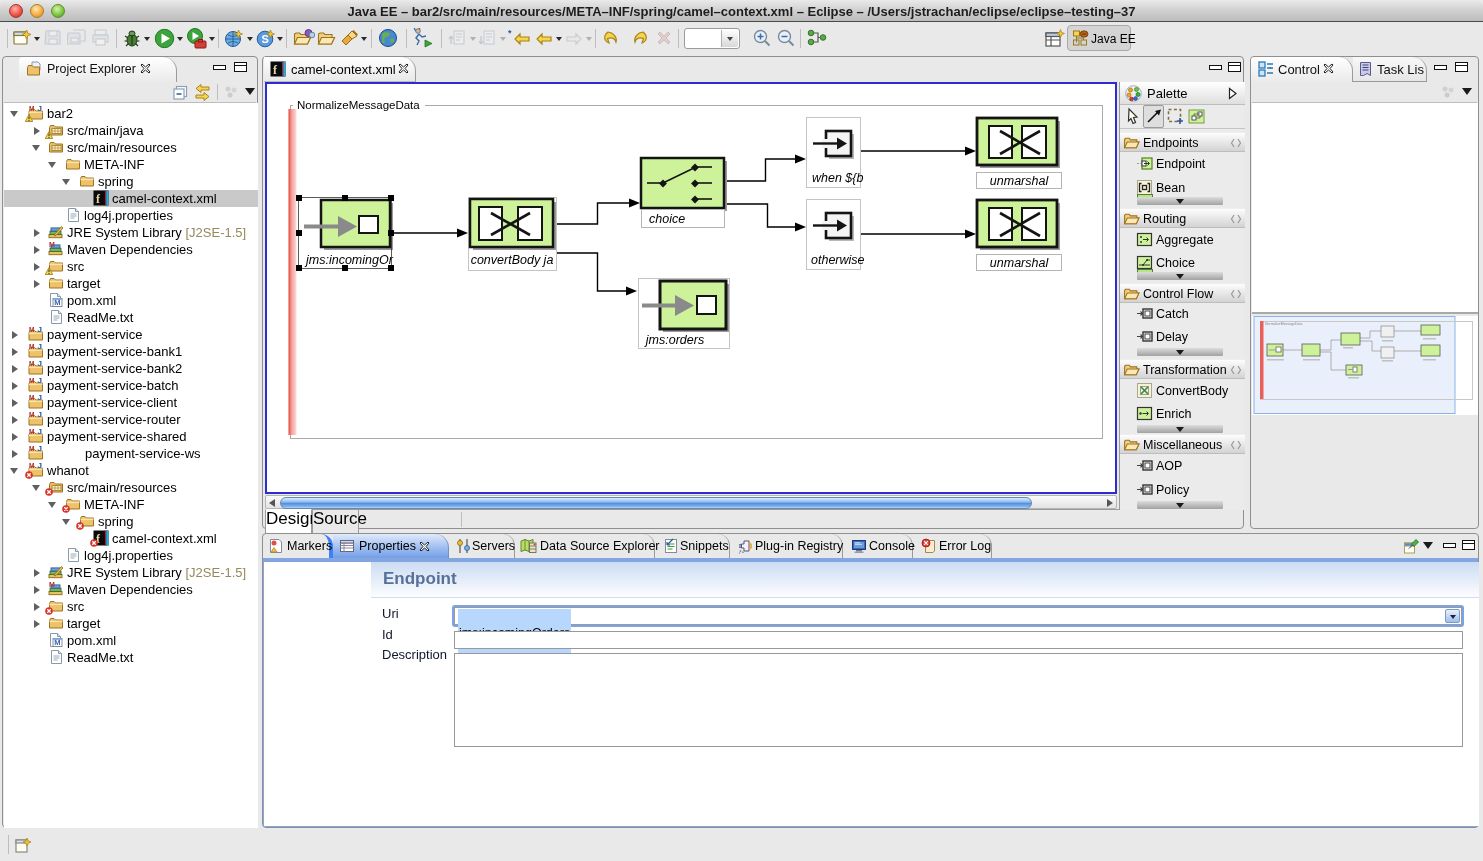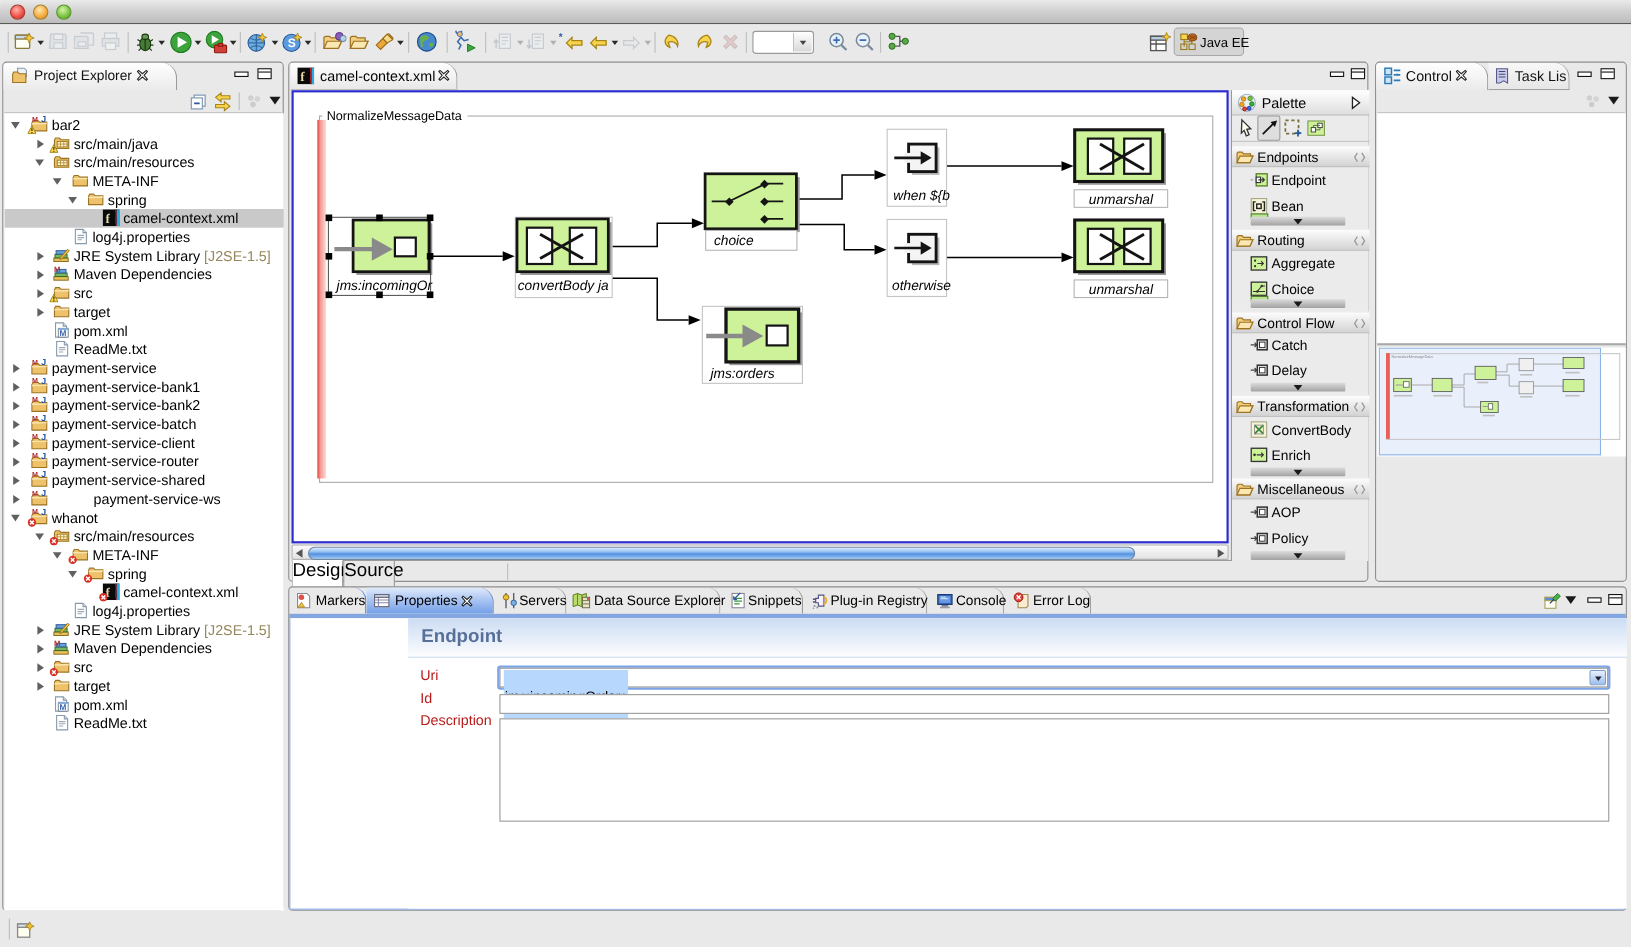--- a/index.html
+++ b/index.html
@@ -103,21 +103,21 @@
 #props { position:absolute; left:0px; top:28px; width:1215px; height:265px;
   border:1px solid #84a6e0; border-top:none; background:#fff; }
 #props-side { position:absolute; left:0; top:0; width:106px; height:264px; background:#e9e9e9;
   border-right:1px solid #bbb; }
 .ptab { position:absolute; left:0; width:106px; height:21px; font-size:12.5px; line-height:20px; padding-left:11px;
   background:linear-gradient(#fbfaf7,#d9d4c6); border-bottom:1px solid #a8a8a8; border-top:1px solid #cfcfcf; }
 #props-form { position:absolute; left:107px; top:0; width:1108px; height:264px; background:#fff; }
 #form-hdr { position:absolute; left:0; top:0; width:1108px; height:36px;
   background:linear-gradient(#cbdcf3,#fdfdfe); border-bottom:1px solid #cddcf0; }
 #form-hdr span { position:absolute; left:28px; top:7px; font-size:17px; font-weight:bold; color:#57709a; }
-.flabel { position:absolute; left:11px; font-size:13px; color:#b91c1c; }
+.flabel { position:absolute; left:11px; font-size:13px; color:#0f172a; }
 .ffield { position:absolute; background:#fff; border:1px solid #999; }
 
 
 #status { position:absolute; left:0; top:829px; width:1483px; height:32px; background:#e9e9e9; }
 .itxt { font-size:12.5px; color:#000; position:absolute; white-space:nowrap; }
 </style>
 </head>
 <body>
 
 <svg width="0" height="0" style="position:absolute">
@@ -179,20 +179,21 @@
   <circle cx="4" cy="4" r="3.8" fill="#d93025"></circle>
   <path d="M2.3 2.3 L5.7 5.7 M5.7 2.3 L2.3 5.7" stroke="#fff" stroke-width="1.3"></path>
 </symbol>
 </defs>
 </svg>
 
 <div id="titlebar">
   <div class="tl" style="left:9px;  background:radial-gradient(circle at 5px 4px,#ffb3ad,#ee4c42 60%,#b03228); border:1px solid #a8362c;"></div>
   <div class="tl" style="left:30px; background:radial-gradient(circle at 5px 4px,#ffe8b0,#f3a93c 60%,#c07f1f); border:1px solid #ad7d22;"></div>
   <div class="tl" style="left:51px; background:radial-gradient(circle at 5px 4px,#d8f2a8,#74c23e 60%,#4f8f28); border:1px solid #579327;"></div>
+  <div id="title-text">Java EE – bar2/src/main/resources/META–INF/spring/camel–context.xml – Eclipse – /Users/jstrachan/eclipse/eclipse–testing–37</div>
 </div>
 
 <div id="toolbar">
   <div class="tbsep" style="left:7px;"></div>
 
   <svg class="tb" style="left:12px;" width="20" height="20" viewBox="0 0 20 20">
     <rect x="2" y="4" width="13" height="12" rx="1" fill="#fffef2" stroke="#8a7a3a" stroke-width="1.2"></rect>
     <rect x="2" y="4" width="13" height="3.5" fill="#c8ddf0" stroke="#8a7a3a" stroke-width="1.2"></rect>
     <path d="M14.5 2 L15.8 5.2 L19 6.5 L15.8 7.8 L14.5 11 L13.2 7.8 L10 6.5 L13.2 5.2 Z" fill="#f5c73c" stroke="#a8841a" stroke-width="0.8"></path>
   </svg>
@@ -364,21 +365,21 @@
     <rect x="9" y="11" width="5.5" height="5" fill="none" stroke="#9a7a1a" stroke-width="1"></rect>
     <rect x="1.5" y="11" width="5.5" height="5" fill="none" stroke="#9a7a1a" stroke-width="1"></rect>
     <path d="M4.5 7 L4.5 13.5 M4.5 9 L11.5 9 L11.5 11" stroke="#9a7a1a" stroke-width="1" fill="none"></path>
     <ellipse cx="12" cy="5" rx="4" ry="3.2" fill="#b5651d" stroke="#7a3a0a" stroke-width="0.8"></ellipse>
     <path d="M9 3.5 c2 1.5 4 1.5 6 3 M9.5 6.5 c2 -1.5 3.5 -1.5 5.5 -3" stroke="#7a3a0a" stroke-width="0.7" fill="none"></path>
   </svg>
   <div class="itxt" style="left:1091px; top:9px; font-size:12px;">Java EE</div>
 </div>
 
 <div class="panel" id="pexp" style="left:2px; top:56px; width:256px; height:772px;">
-  <div class="vtab sel" style="left:0; width:158px; border-radius:4px 14px 0 0;">
+  <div class="vtab sel" style="left:16px; width:158px; border-radius:4px 14px 0 0;">
     <svg class="abs" style="left:7px; top:4px;" width="17" height="17" viewBox="0 0 17 17">
       <path d="M6 1 L12 1 L14 3 L14 9 L6 9 Z" fill="#eef2f6" stroke="#8899aa" stroke-width="1"></path>
       <path d="M1.5 6.5 L1.5 14 L13.5 14 L13.5 6 L7.5 6 L6 4.5 L2.5 4.5 Z" fill="#edc26b" stroke="#9d7322" stroke-width="1"></path>
     </svg>
     <div class="vtxt" style="left:28px; font-size:12.5px;">Project Explorer</div>
     <svg class="xclose" style="left:121px;" width="11" height="11" viewBox="0 0 11 11">
       <path d="M1 2 L2 1 L5.5 4 L9 1 L10 2 L7 5.5 L10 9 L9 10 L5.5 7 L2 10 L1 9 L4 5.5 Z" fill="#fff" stroke="#222" stroke-width="1"></path>
     </svg>
   </div>
   <div class="mm min" style="right:31px; top:5px;"></div>
@@ -1065,21 +1066,21 @@
         <rect x="130" y="24" width="11" height="1.5"></rect>
         <rect x="130" y="44" width="11" height="1.5"></rect>
         <rect x="171" y="22" width="13" height="1.5"></rect>
         <rect x="171" y="43" width="13" height="1.5"></rect>
       </g>
     </svg>
   </div>
 </div>
 
 <div id="bottom">
-  <div class="btab" style="left:0px; width:70px; border-right:1px solid #3b82f6; border-radius:0 12px 0 0;text-align:right;">
+  <div class="btab" style="left:0px; width:70px; border-right:4px solid #3b82f6; border-radius:0 12px 0 0;text-align:right;">
     <svg class="bicon" style="left:5px;" width="16" height="16" viewBox="0 0 16 16">
       <path d="M2.5 1.5 L11 1.5 L13.5 4 L13.5 14.5 L2.5 14.5 Z" fill="#fff" stroke="#889" stroke-width="1"></path>
       <circle cx="6" cy="5" r="2.5" fill="#e05048"></circle>
       <path d="M6 9.5 L9 14 L3 14 Z" fill="#f0c040" stroke="#a8841a" stroke-width="0.7"></path>
     </svg>
     <div class="btxt" style="left:24px;">Markers</div>
   </div>
   <div id="propstab" style="left:70px; width:116px;">
     <svg class="bicon" style="left:6px;" width="16" height="16" viewBox="0 0 16 16">
       <rect x="1.5" y="2.5" width="13" height="11" fill="#fff" stroke="#667" stroke-width="1"></rect>

